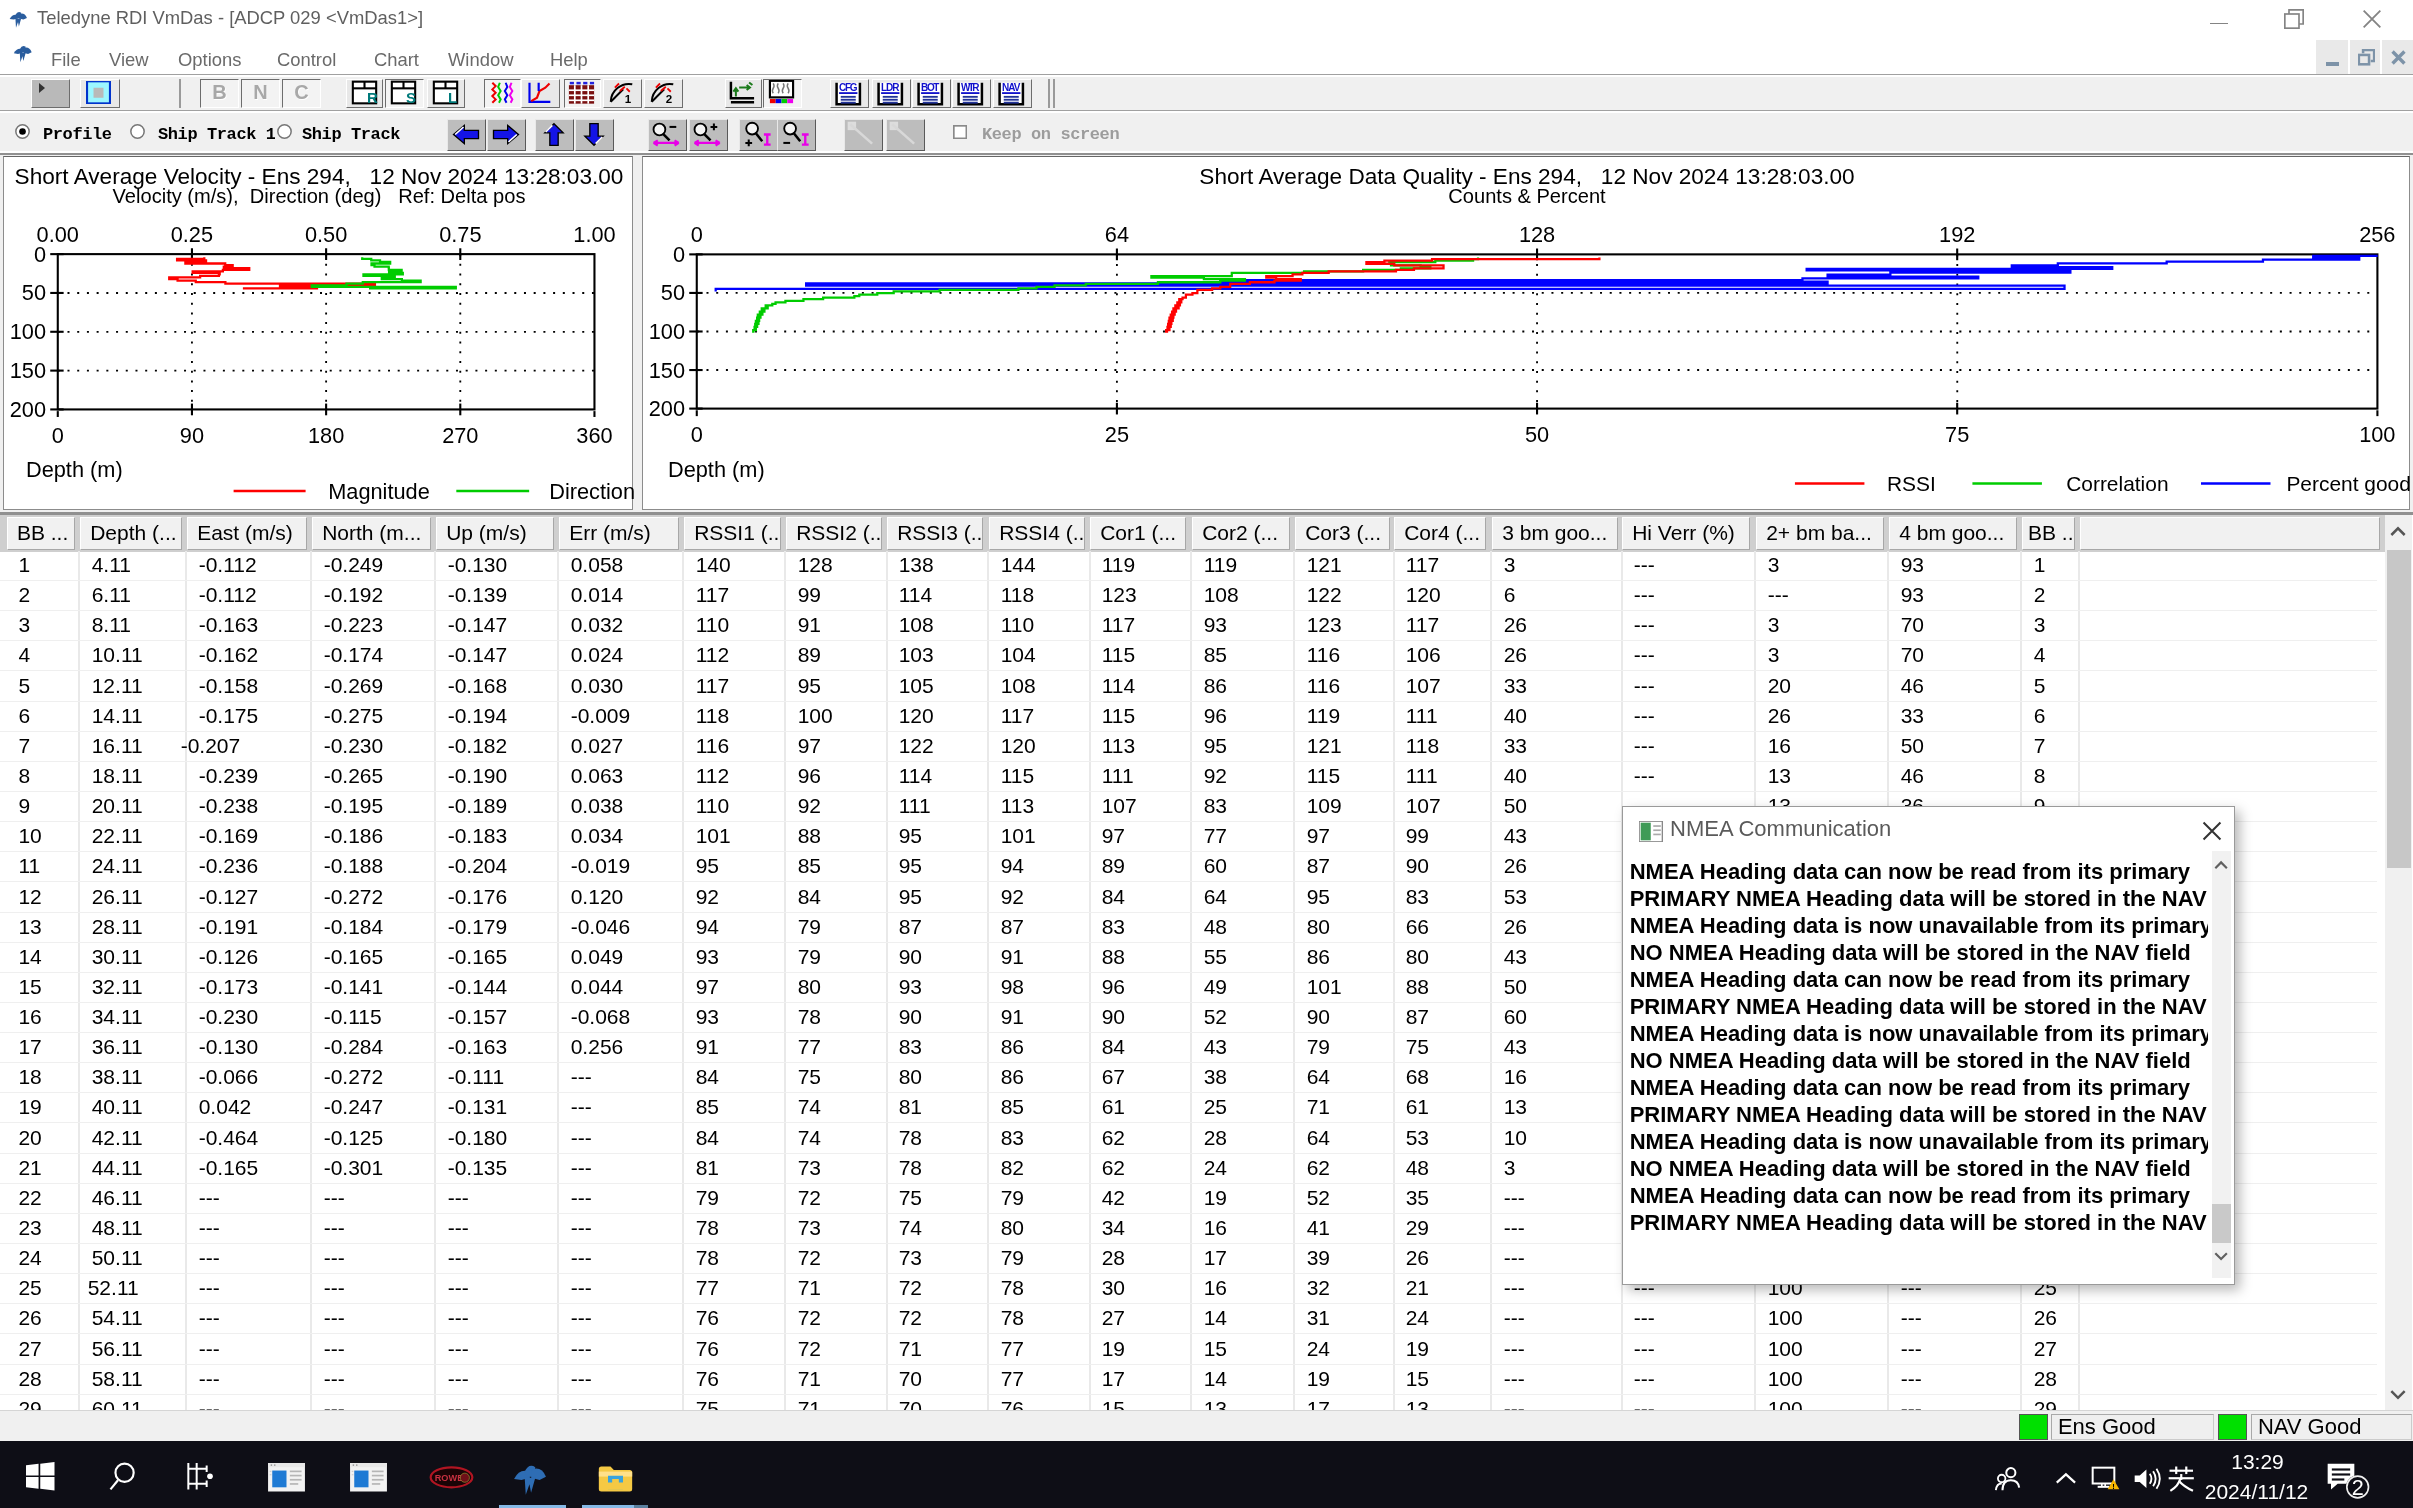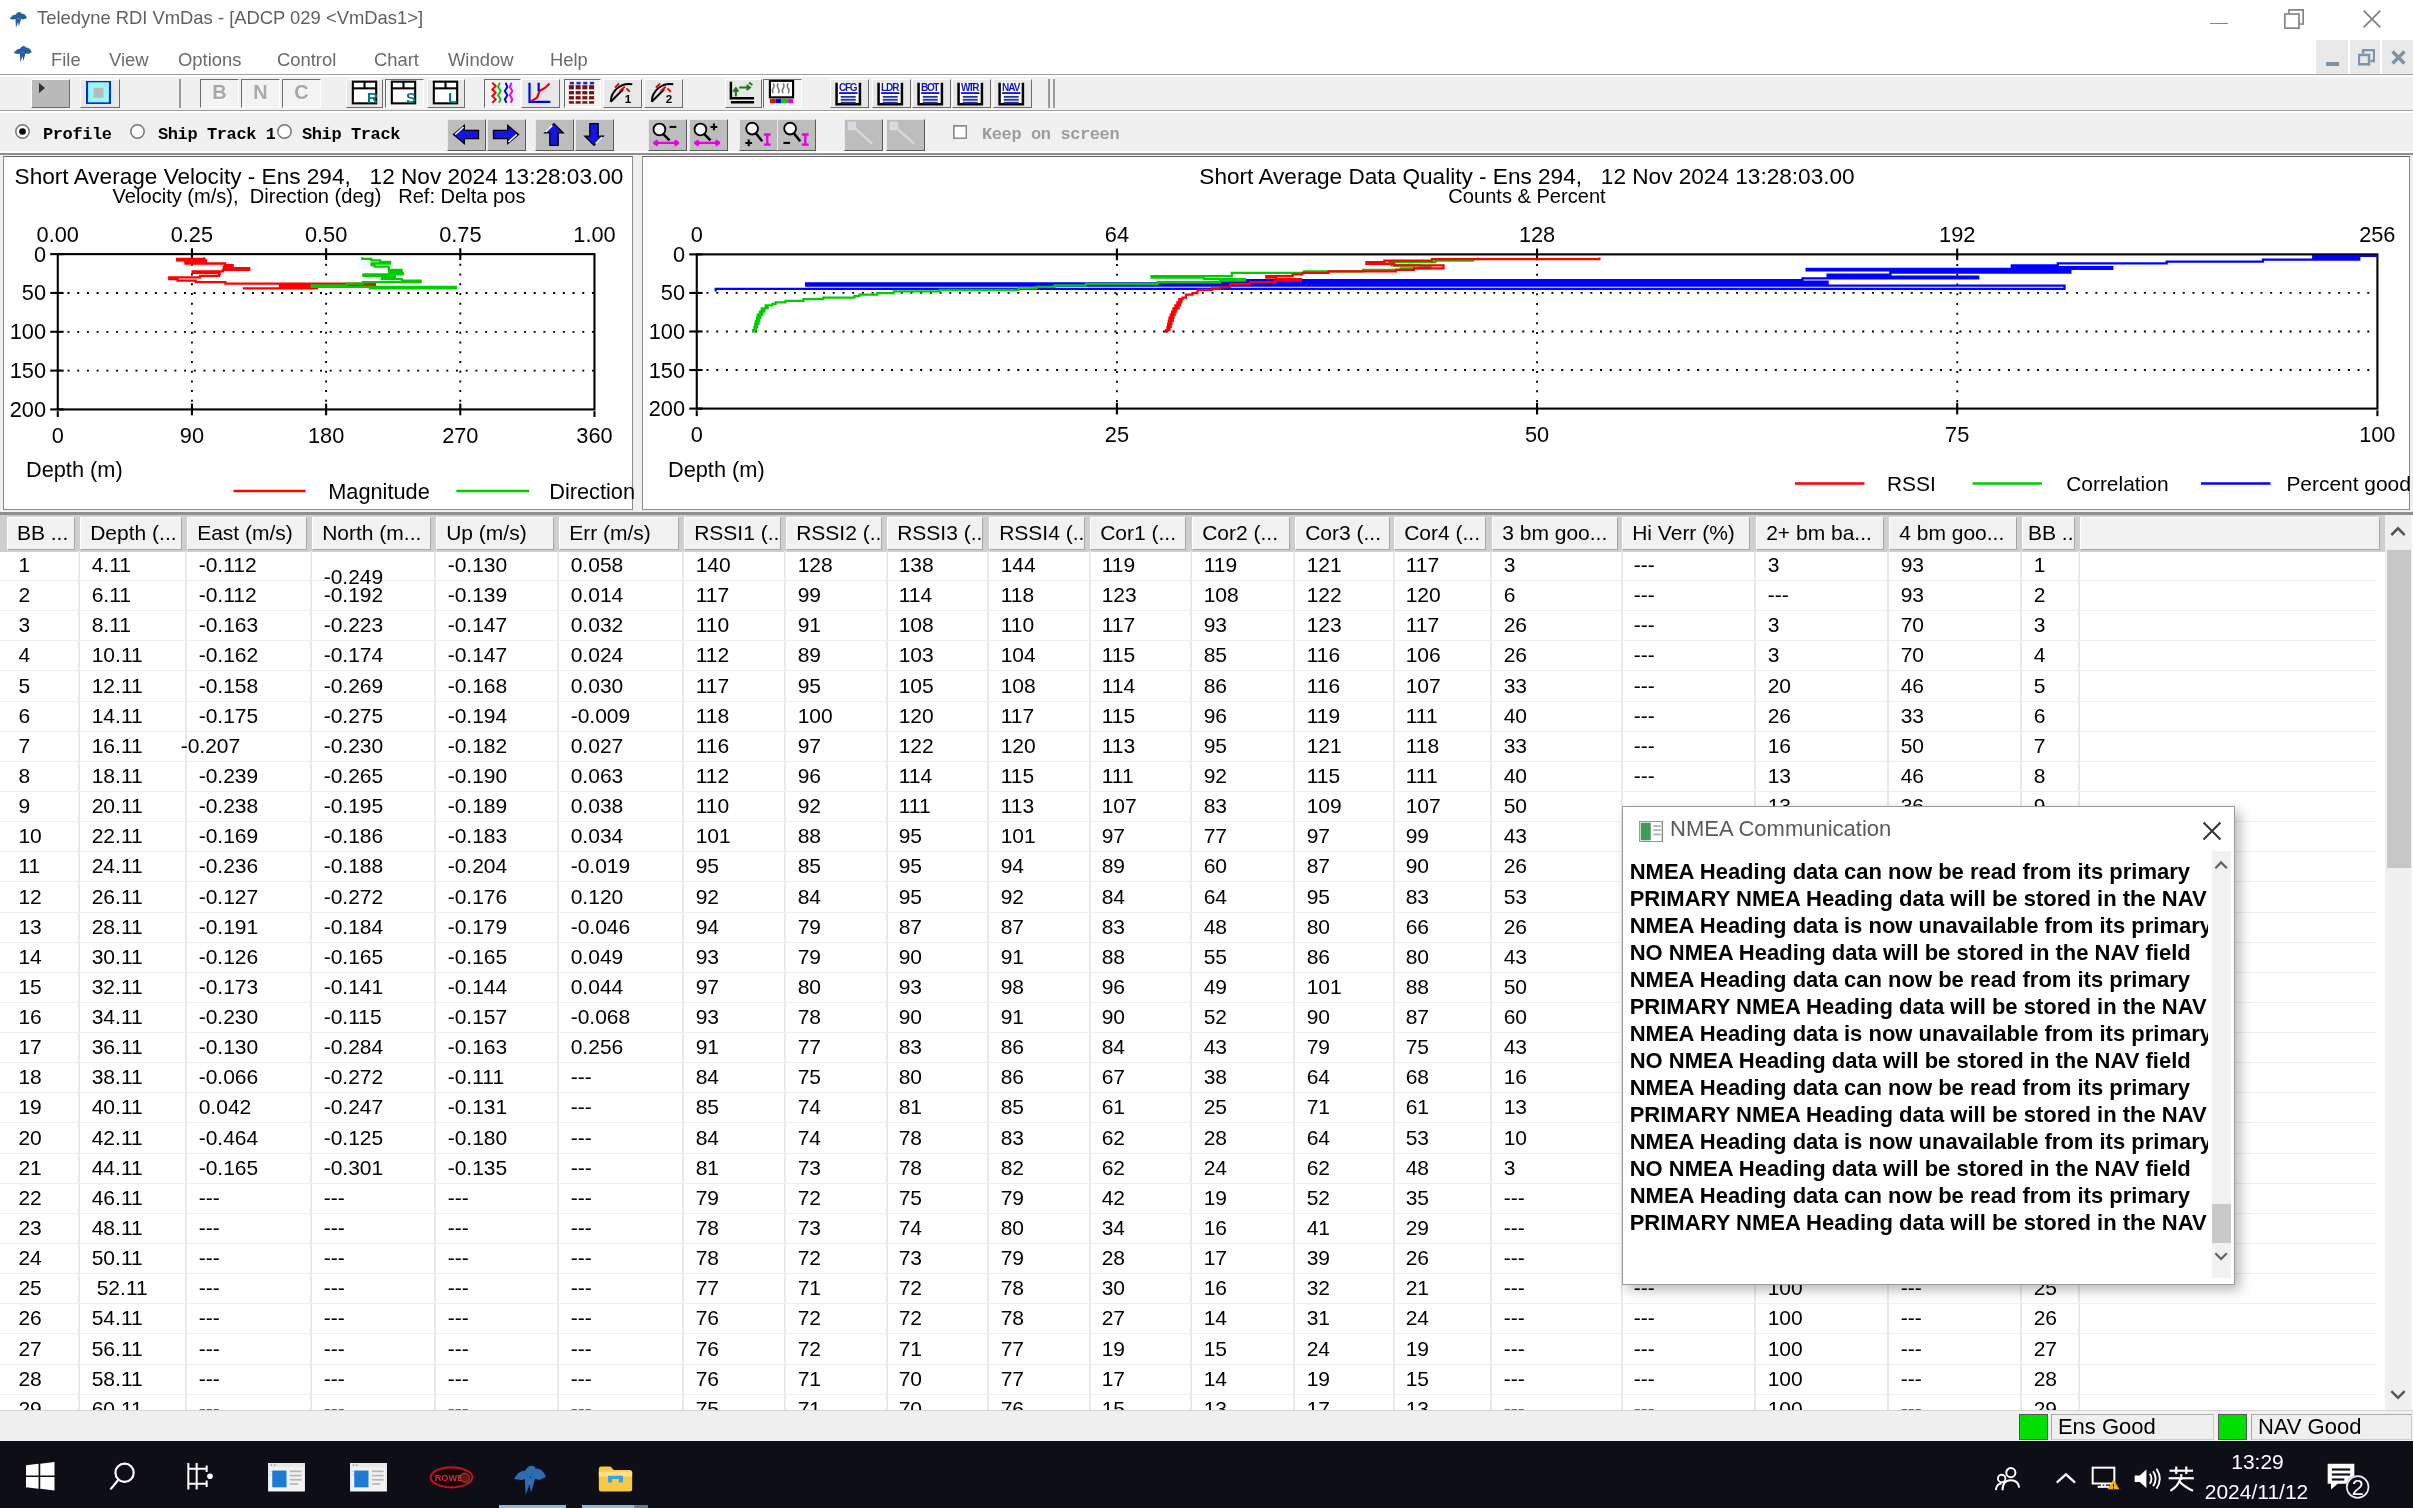--- a/index.html
+++ b/index.html
@@ -423,21 +423,21 @@
       <div class="vl" style="left:1490px;"></div>
       <div class="vl" style="left:1621px;"></div>
       <div class="vl" style="left:1754px;"></div>
       <div class="vl" style="left:1887px;"></div>
       <div class="vl" style="left:2020px;"></div>
       <div class="vl" style="left:2078px;"></div>
       <div class="tr" style="top:0px;">
         <div class="bc" style="left:6.7px;width:71px;">1</div>
         <div class="bc" style="left:80px;width:106px;">4.11</div>
         <div class="bc" style="left:187px;width:123px;">-0.112</div>
-        <div class="bc" style="left:312px;width:122px;margin-top:12px;">-0.249</div>
+        <div class="bc" style="left:312px;width:122px;">-0.249</div>
         <div class="bc" style="left:436px;width:122px;">-0.130</div>
         <div class="bc" style="left:559px;width:123px;">0.058</div>
         <div class="bc" style="left:684px;width:101px;">140</div>
         <div class="bc" style="left:786px;width:100px;">128</div>
         <div class="bc" style="left:887px;width:100px;">138</div>
         <div class="bc" style="left:989px;width:100px;">144</div>
         <div class="bc" style="left:1090px;width:100px;">119</div>
         <div class="bc" style="left:1192px;width:101px;">119</div>
         <div class="bc" style="left:1295px;width:98px;">121</div>
         <div class="bc" style="left:1394px;width:96px;">117</div>
@@ -949,21 +949,21 @@
         <div class="bc" style="left:1394px;width:96px;">26</div>
         <div class="bc" style="left:1492px;width:129px;">---</div>
         <div class="bc" style="left:1622px;width:132px;">---</div>
         <div class="bc" style="left:1756px;width:132px;">---</div>
         <div class="bc" style="left:1889px;width:132px;">---</div>
         <div class="bc" style="left:2022px;width:56px;">24</div>
         <div class="bc" style="left:2080px;width:303px;"></div>
       </div>
       <div class="tr" style="top:723px;">
         <div class="bc" style="left:6.7px;width:71px;">25</div>
-        <div class="bc" style="left:85px;width:106px;">52.11</div>
+        <div class="bc" style="left:76px;width:106px;">52.11</div>
         <div class="bc" style="left:187px;width:123px;">---</div>
         <div class="bc" style="left:312px;width:122px;">---</div>
         <div class="bc" style="left:436px;width:122px;">---</div>
         <div class="bc" style="left:559px;width:123px;">---</div>
         <div class="bc" style="left:684px;width:101px;">77</div>
         <div class="bc" style="left:786px;width:100px;">71</div>
         <div class="bc" style="left:887px;width:100px;">72</div>
         <div class="bc" style="left:989px;width:100px;">78</div>
         <div class="bc" style="left:1090px;width:100px;">30</div>
         <div class="bc" style="left:1192px;width:101px;">16</div>

